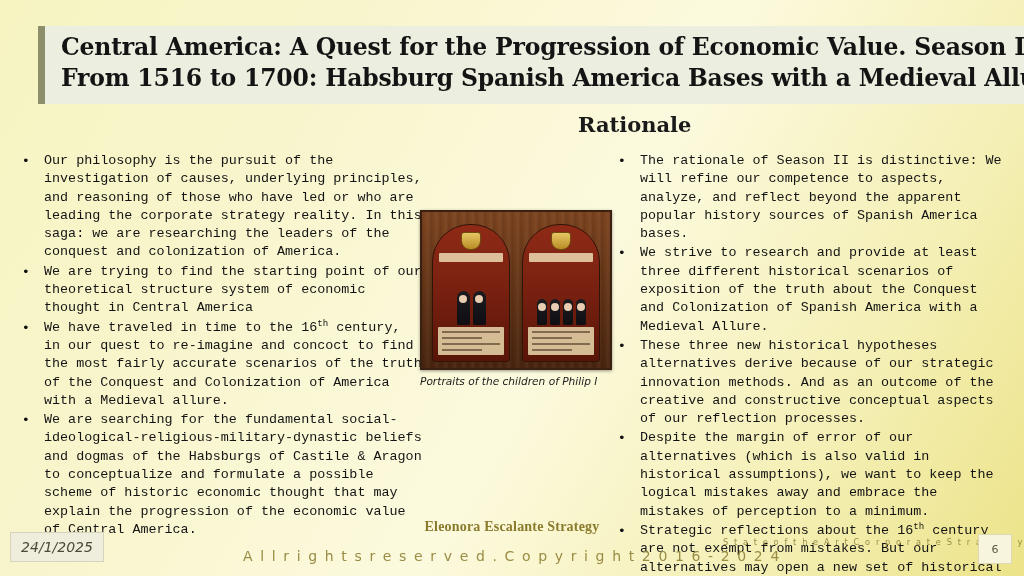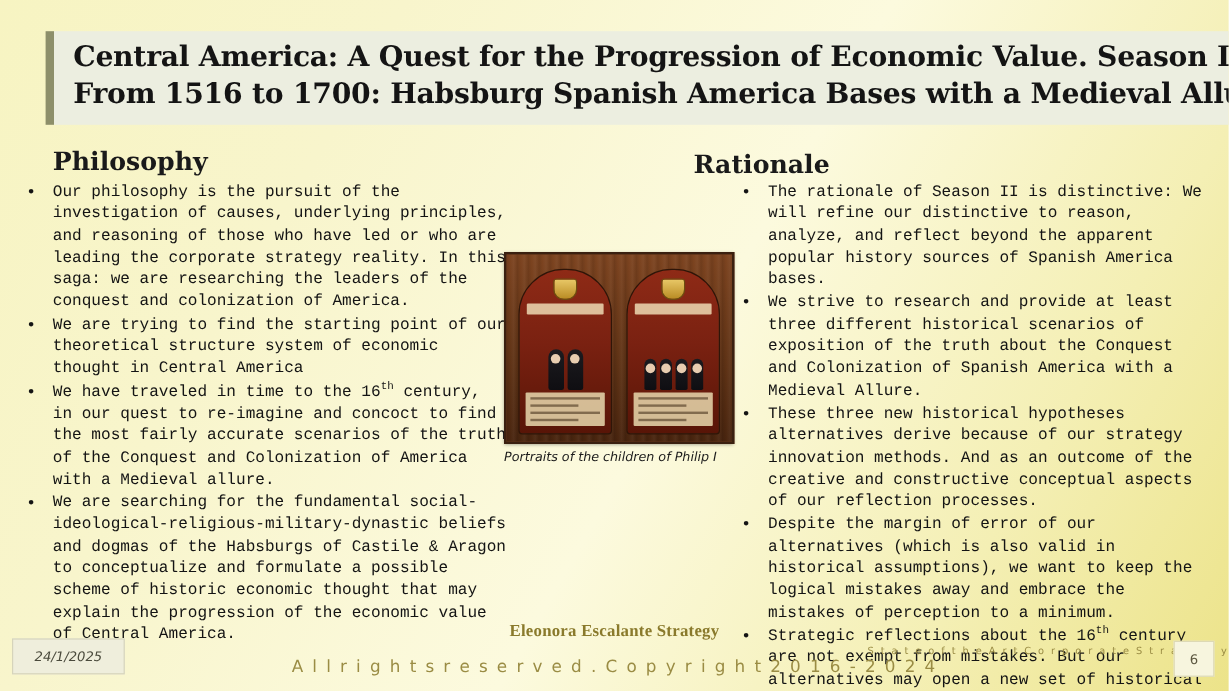--- a/index.html
+++ b/index.html
@@ -51,21 +51,21 @@
   }
   
   .col-heading {
     font-family: "DejaVu Serif", serif;
     font-weight: bold;
     font-size: 21px;
     color: #1a1a1a;
     position: absolute;
   }
   #philosophy-heading { left: 44px; top: 122px; }
-  #rationale-heading { left: 578px; top: 124px; }
+  #rationale-heading { left: 578px; top: 112px; }
 
   
   .bullets {
     position: absolute;
     font-size: 13.4px;
     line-height: 1.365;
     color: #141414;
   }
   #philosophy-list {
     left: 22px;
@@ -214,21 +214,21 @@
     left: 10px;
     bottom: 14px;
     width: 92px;
     height: 28px;
     background: #efeedc;
     border: 1px solid #d6d4bb;
     display: flex;
     align-items: center;
     justify-content: center;
     font-style: italic;
-    font-size: 11px;
+    font-size: 14px;
     color: #4a4a3c;
   }
   .brand {
     position: absolute;
     left: 0;
     right: 0;
     bottom: 12px;
     text-align: center;
   }
   .brand-name {
@@ -272,21 +272,20 @@
 <div class="slide">
 
   <div class="title-wrap">
     <div class="title-accent"></div>
     <div class="title-box">
       <div class="title-line">Central America:  A Quest for the Progression of  Economic Value. Season I.</div>
       <div class="title-line">From 1516 to 1700: Habsburg Spanish America Bases with a Medieval Allure</div>
     </div>
   </div>
 
-  <div class="col-heading" id="philosophy-heading">Philosophy</div>
   <div class="bullets" id="philosophy-list">
       <div class="bullet">
         <span class="dot">•</span>
         <span class="txt">Our philosophy is the pursuit of the investigation of causes, underlying principles, and reasoning of those who have led or who are leading the corporate strategy reality. In this saga: we are researching the leaders of the conquest and colonization of America.</span>
       </div>
       <div class="bullet">
         <span class="dot">•</span>
         <span class="txt">We are trying to find the starting point of our theoretical structure system of economic thought in Central America</span>
       </div>
       <div class="bullet">
@@ -296,29 +295,29 @@
       <div class="bullet">
         <span class="dot">•</span>
         <span class="txt">We are searching for the fundamental social-ideological-religious-military-dynastic beliefs and dogmas of the Habsburgs of Castile &amp; Aragon to conceptualize and formulate a possible scheme of historic economic thought that may explain the progression of the economic value of Central America.</span>
       </div>
     </div>
 
   <div class="col-heading" id="rationale-heading">Rationale</div>
   <div class="bullets" id="rationale-list">
       <div class="bullet">
         <span class="dot">•</span>
-        <span class="txt">The rationale of Season II is distinctive: We will refine our distinctive to reason, analyze, and reflect beyond the apparent popular history sources of Spanish America bases.</span>
+        <span class="txt">The rationale of Season II is distinctive: We will refine our competence to aspects, analyze, and reflect beyond the apparent popular history sources of Spanish America bases.</span>
       </div>
       <div class="bullet">
         <span class="dot">•</span>
         <span class="txt">We strive to research and provide at least three different historical scenarios of exposition of the truth about the Conquest and Colonization of Spanish America with a Medieval Allure.</span>
       </div>
       <div class="bullet">
         <span class="dot">•</span>
-        <span class="txt">These three new historical hypotheses alternatives derive because of our strategy innovation methods. And as an outcome of the creative and constructive conceptual aspects of our reflection processes.</span>
+        <span class="txt">These three new historical hypotheses alternatives derive because of our strategic innovation methods. And as an outcome of the creative and constructive conceptual aspects of our reflection processes.</span>
       </div>
       <div class="bullet">
         <span class="dot">•</span>
         <span class="txt">Despite the margin of error of our alternatives (which is also valid in historical assumptions), we want to keep the logical mistakes away and embrace the mistakes of perception to a minimum.</span>
       </div>
       <div class="bullet">
         <span class="dot">•</span>
         <span class="txt">Strategic reflections about the 16<sup>th</sup> century are not exempt from mistakes. But our alternatives may open a new set of historical roadmaps or courses of action that may help Latin American decision-makers cognize our trade &amp; industry economic roots.</span>
       </div>
     </div>

